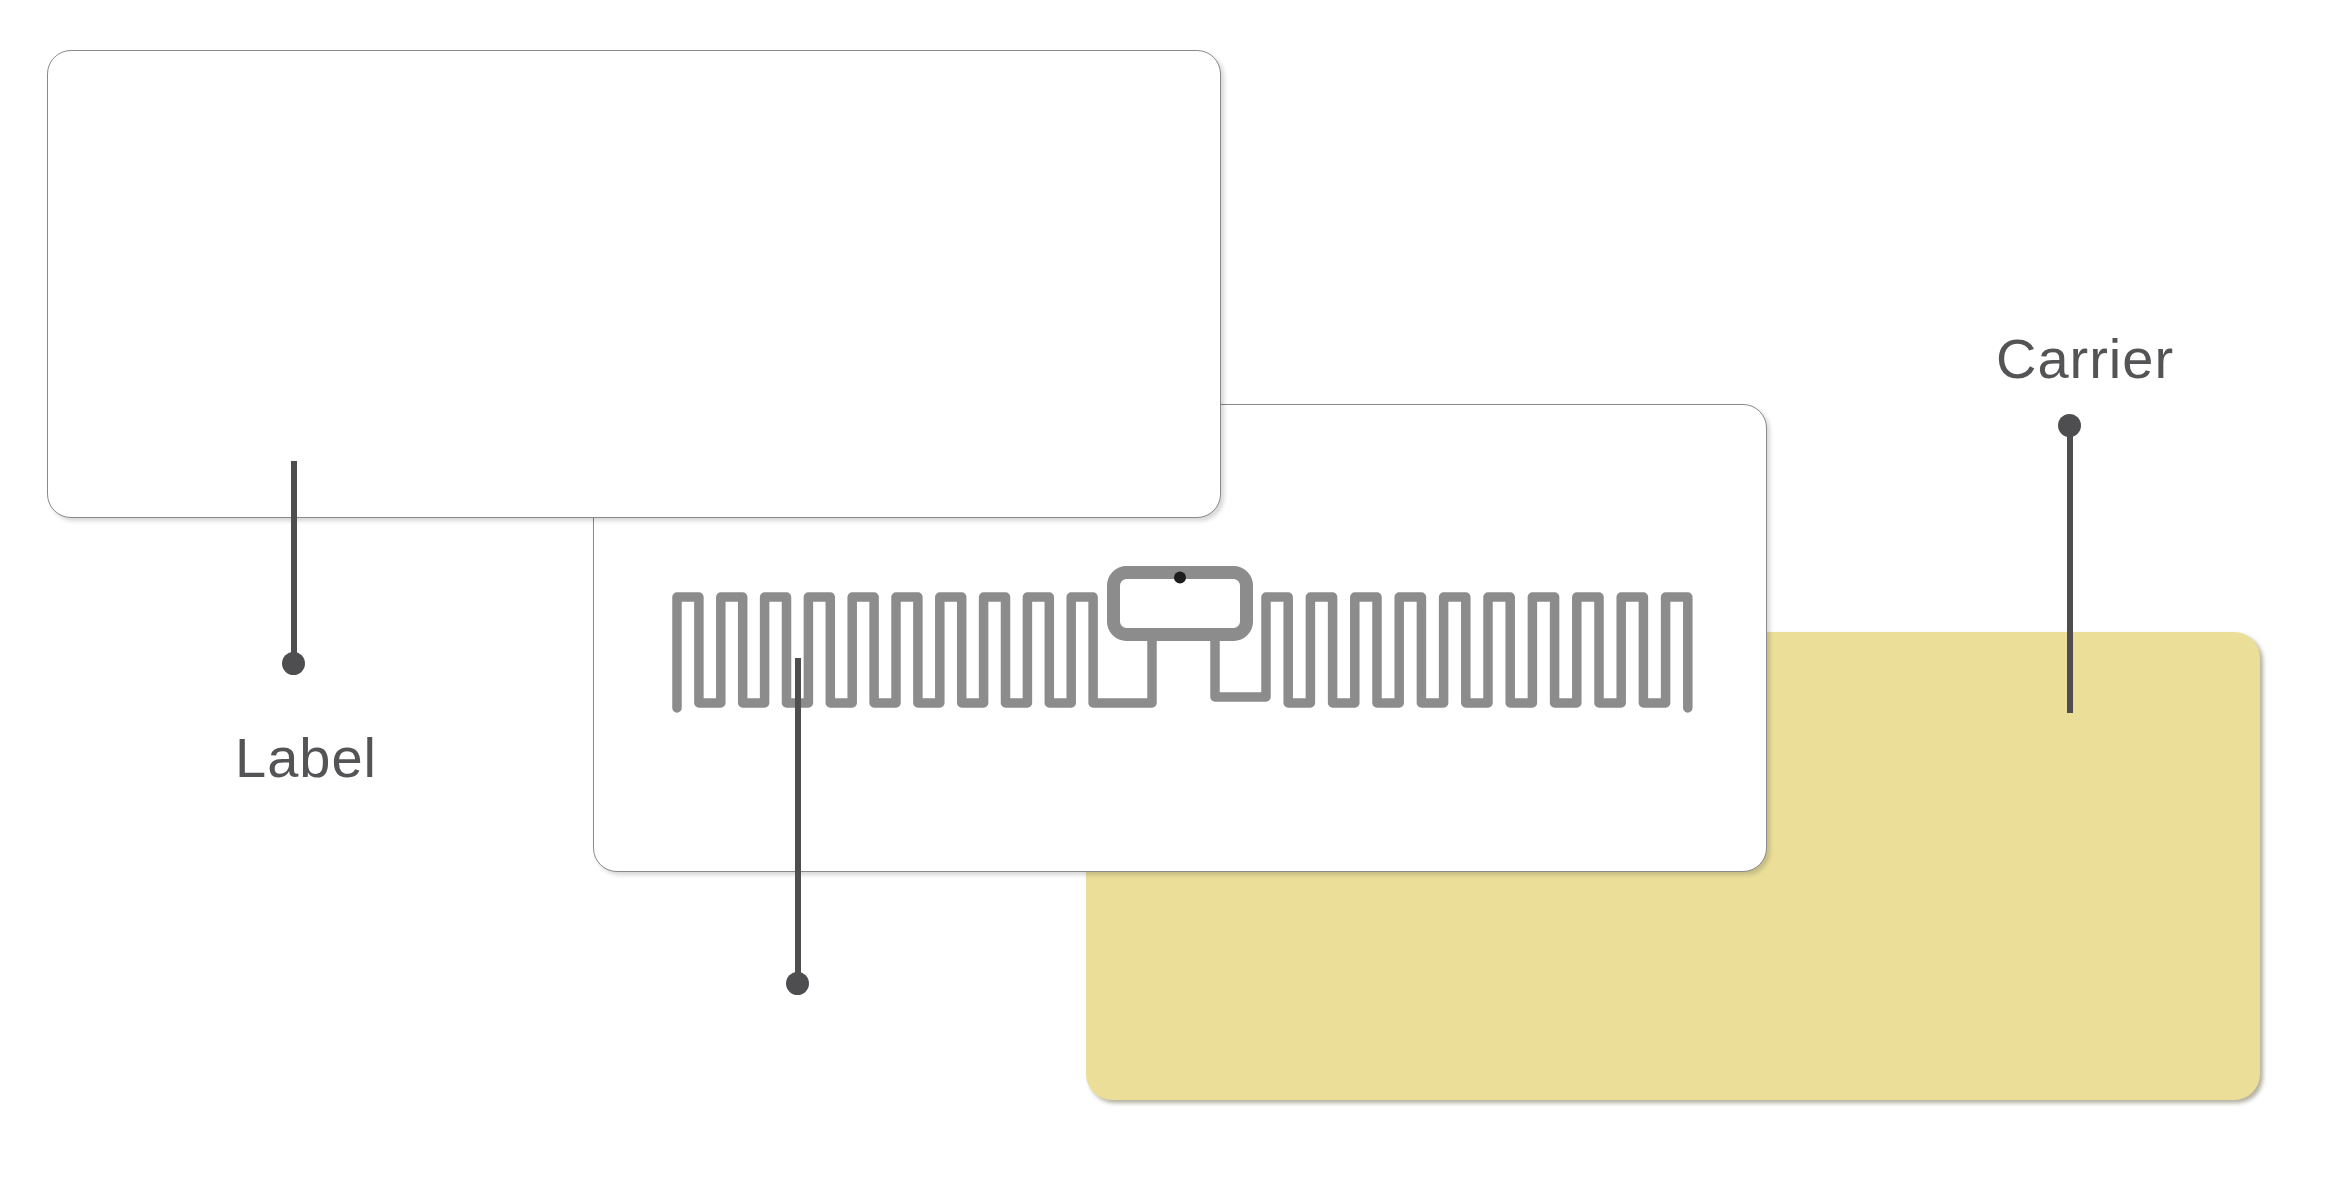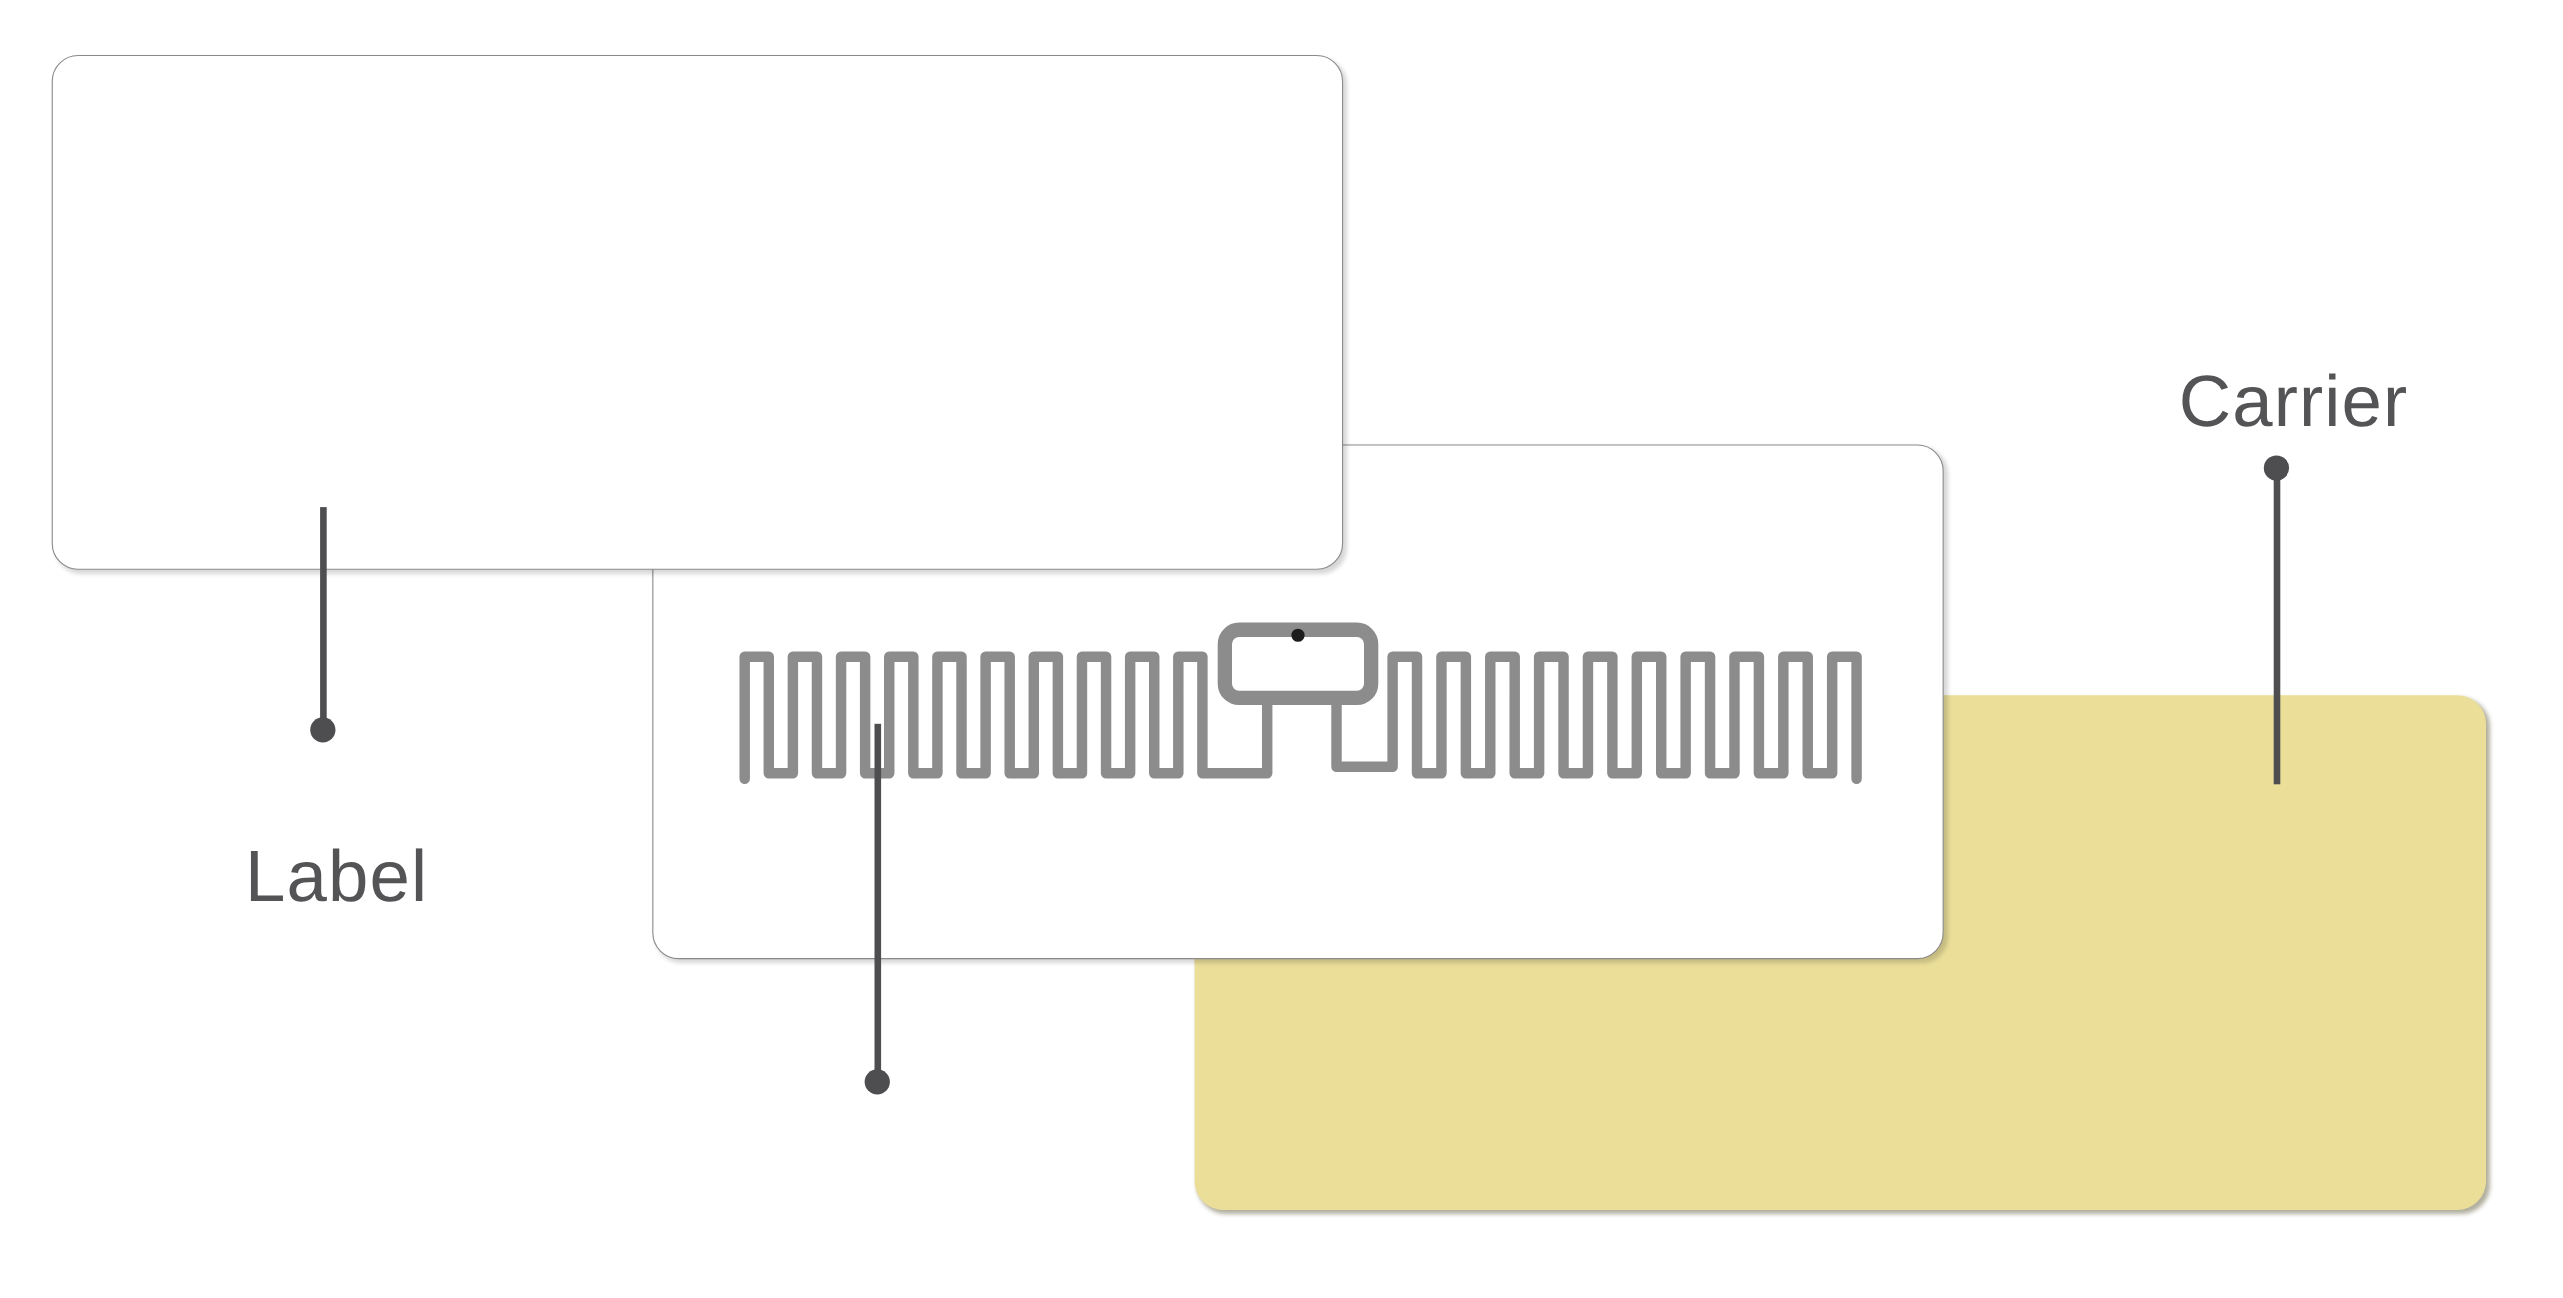--- a/index.html
+++ b/index.html
@@ -26,21 +26,21 @@
   .callout-line{
     position:absolute;width:6px;z-index:5;
     background:var(--c-callout,#4e4e50);
   }
   .callout-dot{
     position:absolute;width:23px;height:23px;border-radius:50%;z-index:5;
     background:var(--c-callout,#4e4e50);
   }
   .callout-text{
     position:absolute;z-index:5;transform:translateX(-50%);
-    font-size:66px;line-height:1;font-weight:300;white-space:nowrap;
+    font-size:56px;line-height:1;font-weight:300;white-space:nowrap;
     color:var(--c-text,#545457);letter-spacing:1px;
   }
 </style>
 </head>
 <body>
 
 <div class="canvas">
 
   <div class="card carrier-card"></div>
 
@@ -50,21 +50,21 @@
       <path d="M677,708 L677,597 L698.9,597 L698.9,703 L720.8,703 L720.8,597 L742.7,597 L742.7,703 L764.6,703 L764.6,597 L786.5,597 L786.5,703 L808.4,703 L808.4,597 L830.3,597 L830.3,703 L852.2,703 L852.2,597 L874.1,597 L874.1,703 L896,703 L896,597 L917.9,597 L917.9,703 L939.8,703 L939.8,597 L961.7,597 L961.7,703 L983.5999999999999,703 L983.5999999999999,597 L1005.5,597 L1005.5,703 L1027.4,703 L1027.4,597 L1049.3,597 L1049.3,703 L1071.2,703 L1071.2,597 L1093.1,597 L1093.1,703 L1152,703 L1152,630" fill="none" stroke="#8c8c8c" stroke-width="9.5" stroke-linejoin="round" stroke-linecap="round"></path>
       <path d="M1215,630 L1215,697 L1266,697 L1266,597 L1288.2,597 L1288.2,703 L1310.4,703 L1310.4,597 L1332.6,597 L1332.6,703 L1354.8,703 L1354.8,597 L1377,597 L1377,703 L1399.2,703 L1399.2,597 L1421.4,597 L1421.4,703 L1443.6,703 L1443.6,597 L1465.8,597 L1465.8,703 L1488,703 L1488,597 L1510.2,597 L1510.2,703 L1532.4,703 L1532.4,597 L1554.6,597 L1554.6,703 L1576.8,703 L1576.8,597 L1599,597 L1599,703 L1621.2,703 L1621.2,597 L1643.4,597 L1643.4,703 L1665.6,703 L1665.6,597 L1687.8,597 L1687.8,708" fill="none" stroke="#8c8c8c" stroke-width="9.5" stroke-linejoin="round" stroke-linecap="round"></path>
       <rect x="1113.5" y="572.5" width="133" height="62" rx="13" fill="#ffffff" stroke="#8c8c8c" stroke-width="13"></rect>
       <circle cx="1180" cy="577.5" r="6" fill="#1c1c1c"></circle>
     </svg>
 
   <div class="card white label-card"></div>
 
   <div class="callout-line" style="left:291px;top:461px;height:202px;"></div>
   <div class="callout-dot" style="left:282px;top:652px;"></div>
-  <div class="callout-text" style="left:306px;top:730px;margin-top:33px;">Label</div>
+  <div class="callout-text" style="left:306px;top:730px;">Label</div>
 
   <div class="callout-line" style="left:795px;top:658px;height:326px;"></div>
   <div class="callout-dot" style="left:786px;top:972px;"></div>
 
   <div class="callout-line" style="left:2067px;top:426px;height:287px;"></div>
   <div class="callout-dot" style="left:2058px;top:414px;"></div>
   <div class="callout-text" style="left:2085px;top:331px;">Carrier</div>
 
 </div>
 

